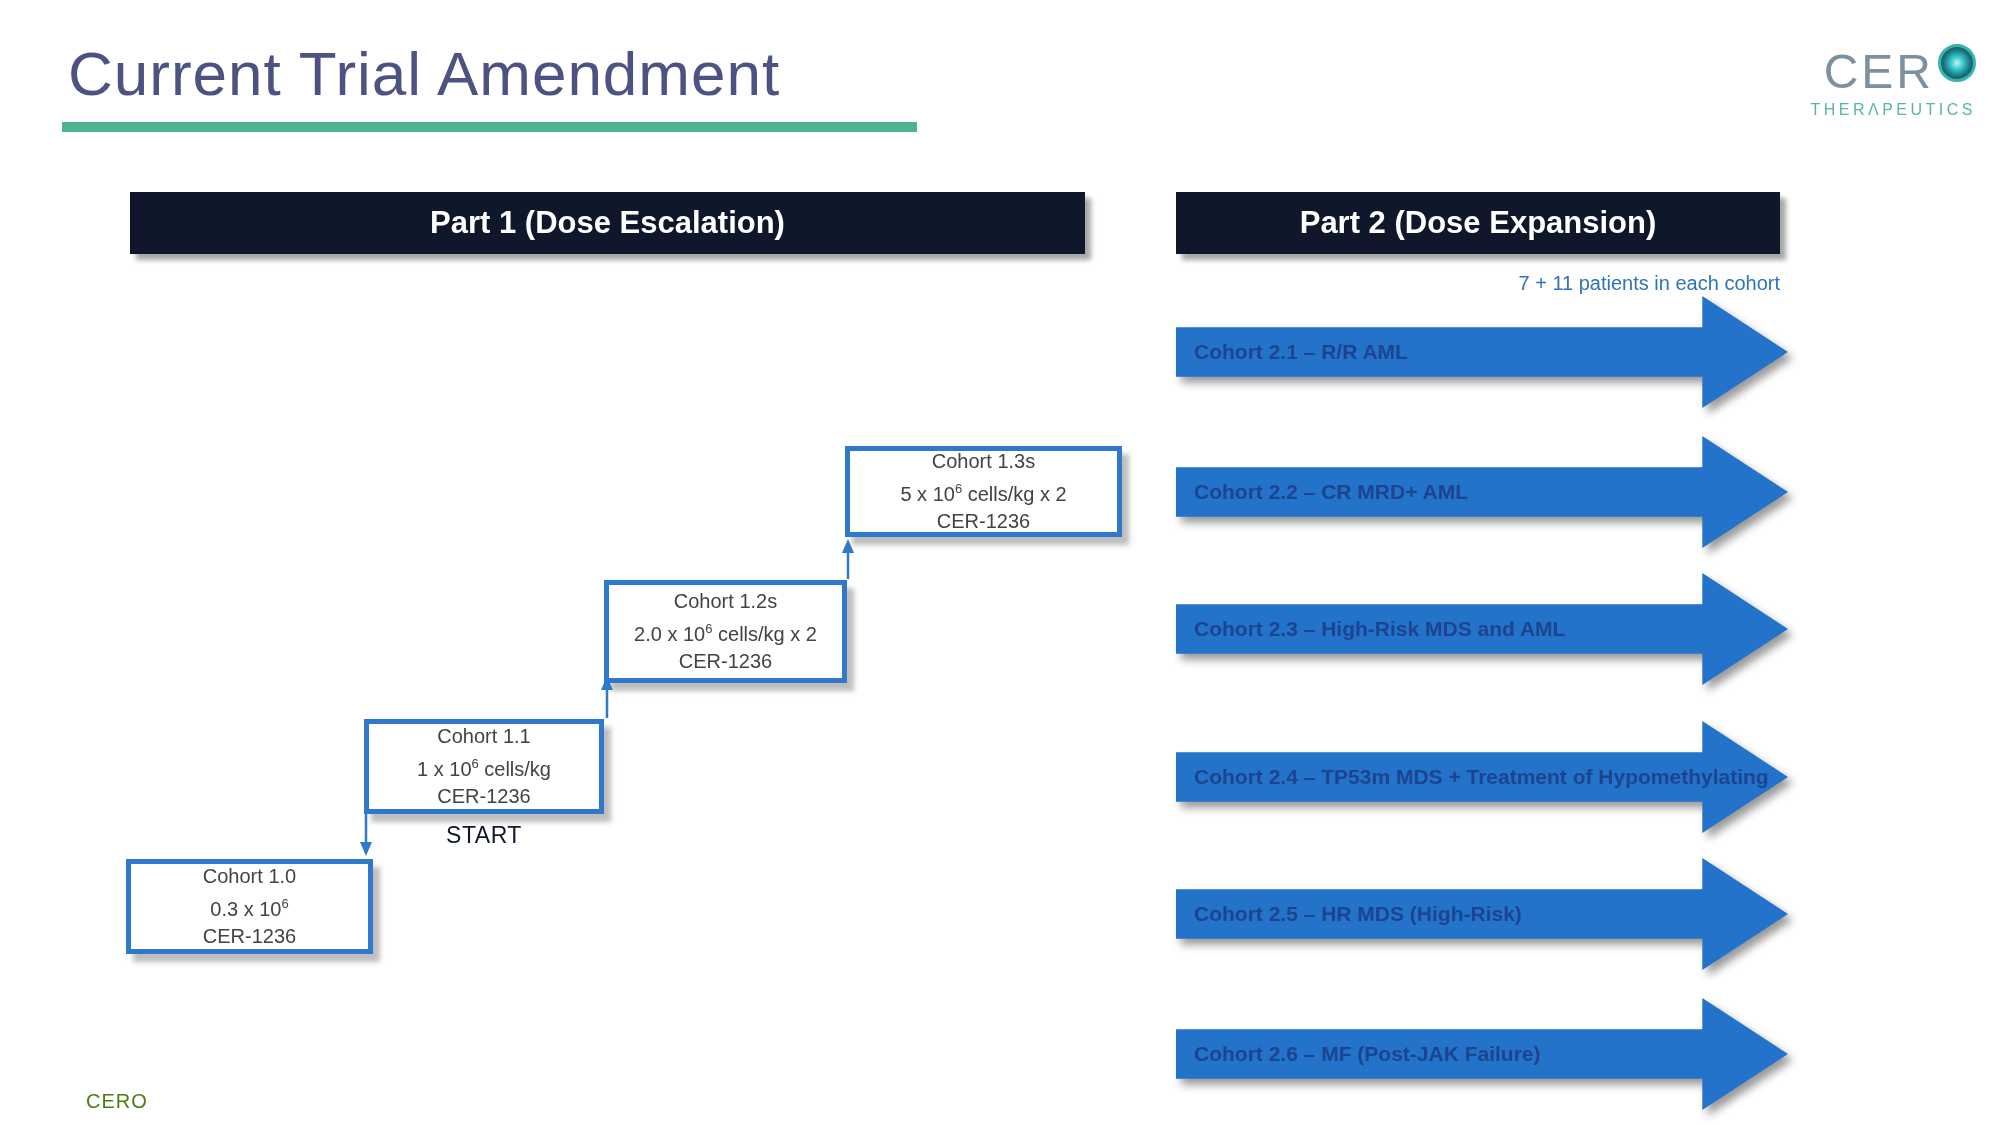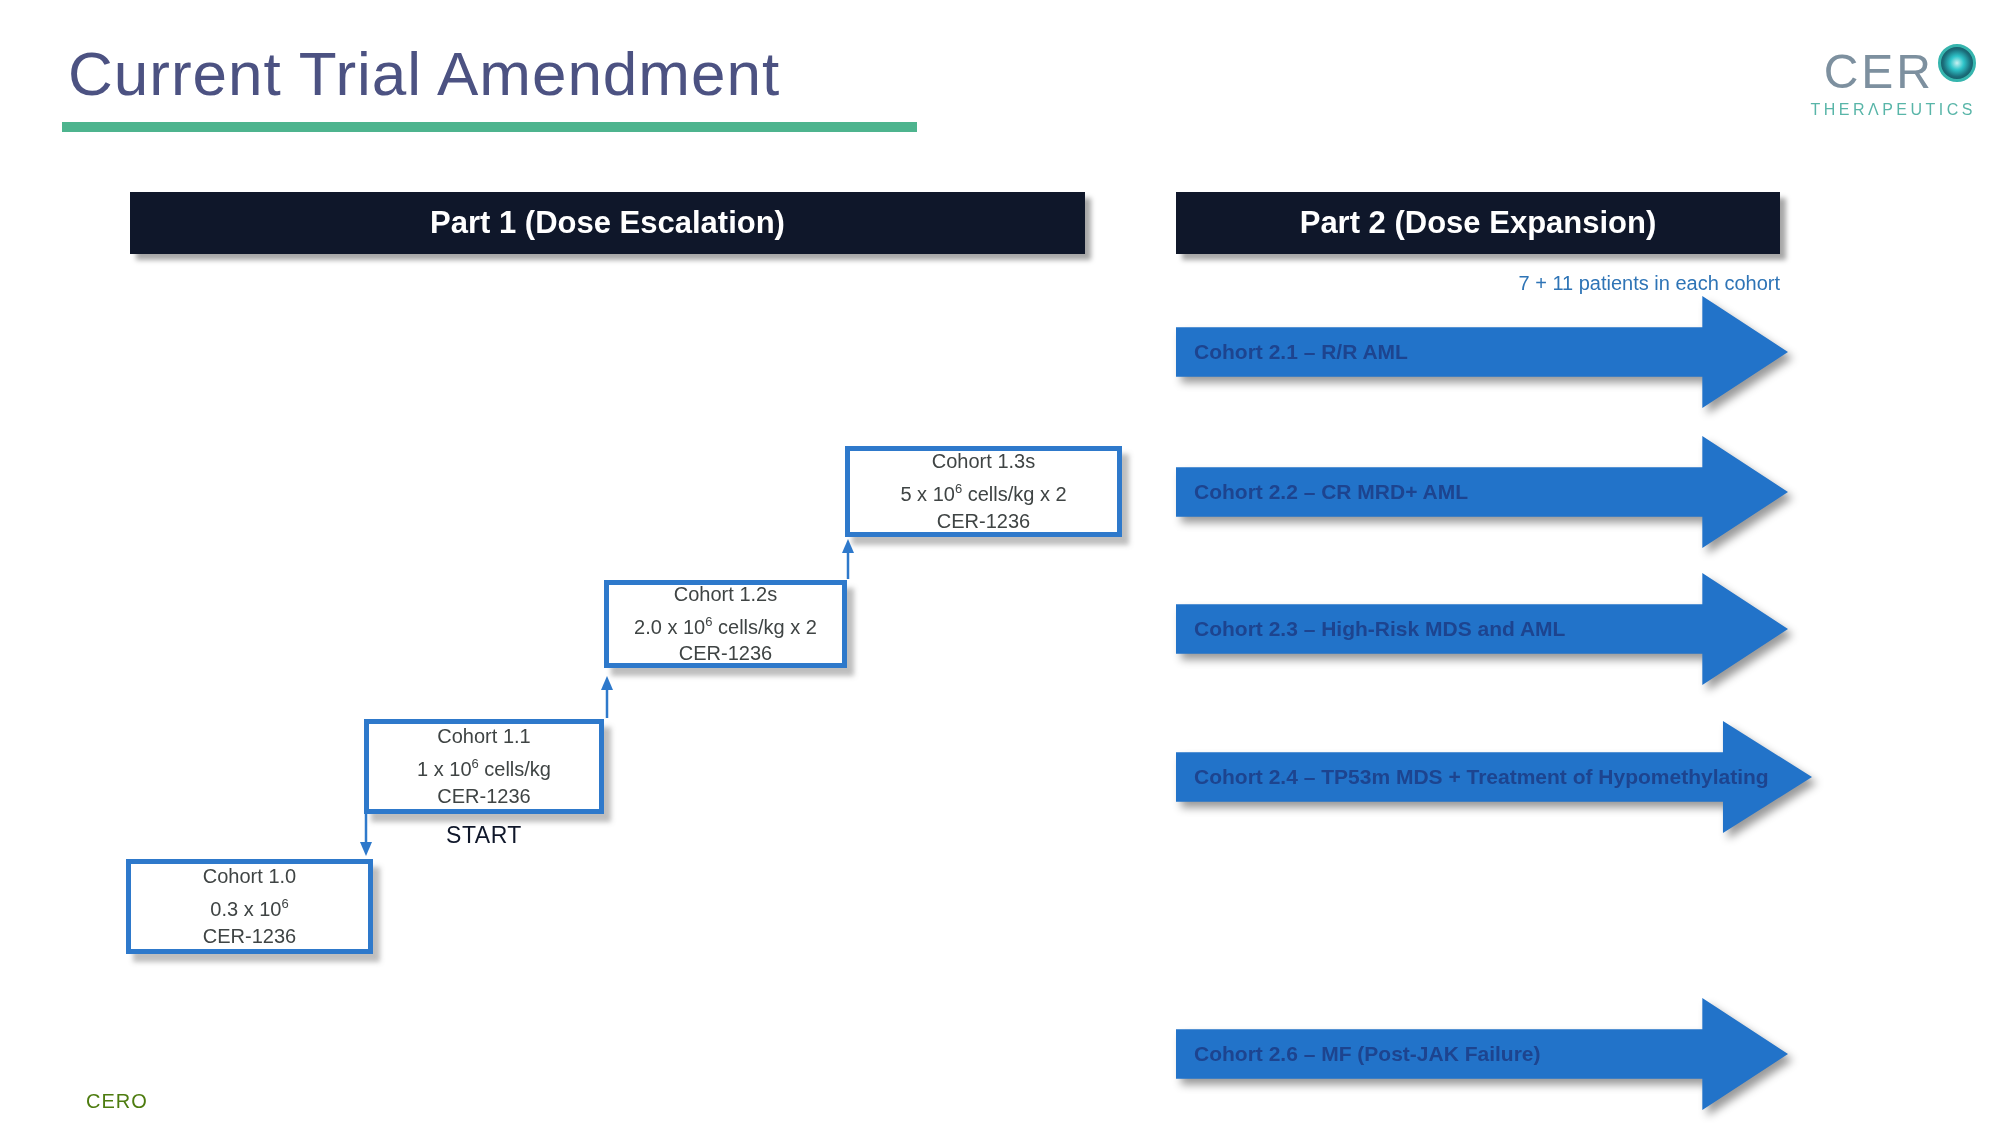--- a/index.html
+++ b/index.html
@@ -64,35 +64,35 @@
   .block-arrow .arrow-shape{
     position:absolute;inset:0;
     background:#2273c9;
     clip-path:polygon(0 28%, 86% 28%, 86% 0%, 100% 50%, 86% 100%, 86% 72%, 0 72%);
   }
   .block-arrow .arrow-label{
     position:absolute;left:18px;top:50%;transform:translateY(-50%);
     color:#1d448f;font-weight:bold;font-size:21px;white-space:nowrap;
   }
   .arrow-1{top:296px;} .arrow-2{top:436px;} .arrow-3{top:573px;}
-  .arrow-4{top:721px;padding-left:24px;} .arrow-5{top:858px;} .arrow-6{top:998px;}
+  .arrow-4{top:721px;} .arrow-5{top:858px;} .arrow-6{top:998px;}
   
   .cohort-box{
     position:absolute;
     background:#ffffff;
     border:5px solid #2e79cb;
     box-sizing:border-box;
     box-shadow:7px 8px 5px rgba(110,110,110,0.45);
     display:flex;flex-direction:column;align-items:center;justify-content:center;
     font-size:20px;color:#3f4444;line-height:27px;text-align:center;
   }
   .cohort-box sup{font-size:13px;}
   .box-10 {left:126px;top:859px;width:247px;height:95px;}
   .box-11 {left:364px;top:719px;width:240px;height:95px;}
-  .box-12s{left:604px;top:580px;width:243px;height:88px;}
+  .box-12s{left:604px;top:580px;width:243px;height:103px;}
   .box-13s{left:845px;top:446px;width:277px;height:91px;}
   .start-label{
     position:absolute;left:364px;top:822px;width:240px;
     text-align:center;color:#0f172a;font-weight:normal;font-size:23px;
     letter-spacing:0.5px;
   }
   .connector{position:absolute;}
   
   .footer-text{
     position:absolute;left:86px;top:1090px;
@@ -127,20 +127,24 @@
     <div class="arrow-shape"></div>
     <span class="arrow-label">Cohort 2.2 – CR MRD+ AML</span>
   </div>
   <div class="block-arrow arrow-3">
     <div class="arrow-shape"></div>
     <span class="arrow-label">Cohort 2.3 – High-Risk MDS and AML</span>
   </div>
   <div class="block-arrow arrow-4">
     <div class="arrow-shape"></div>
     <span class="arrow-label">Cohort 2.4 – TP53m MDS + Treatment of Hypomethylating</span>
+  </div>
+  <div class="block-arrow arrow-5">
+    <div class="arrow-shape"></div>
+    <span class="arrow-label">Cohort 2.5 – HR MDS (High-Risk)</span>
   </div>
   <div class="block-arrow arrow-6">
     <div class="arrow-shape"></div>
     <span class="arrow-label">Cohort 2.6 – MF (Post-JAK Failure)</span>
   </div>
 
   <div class="cohort-box box-10">
     <span>Cohort 1.0</span>
     <span><span>0.3 x 10</span><sup>6</sup><span></span></span>
     <span>CER-1236</span>

